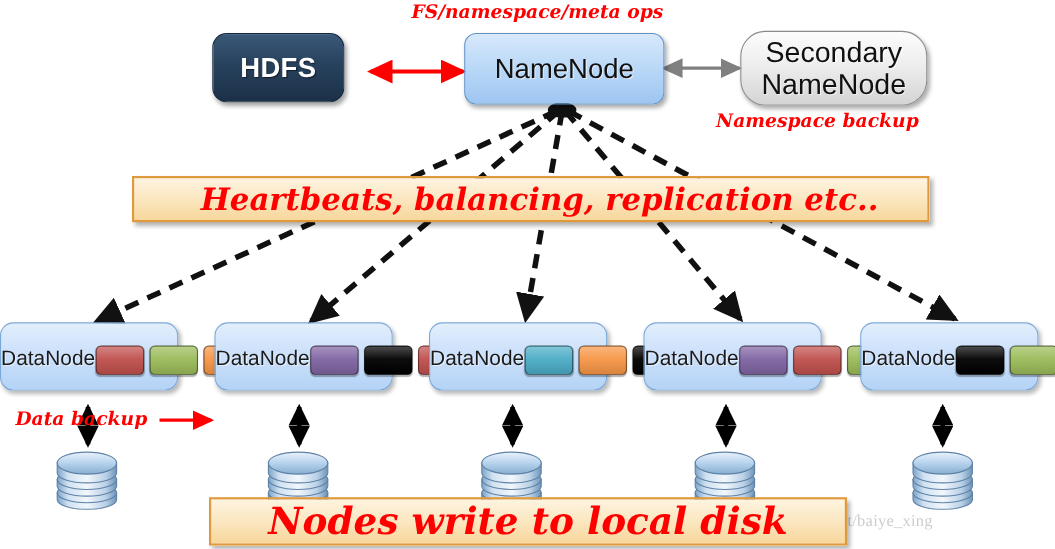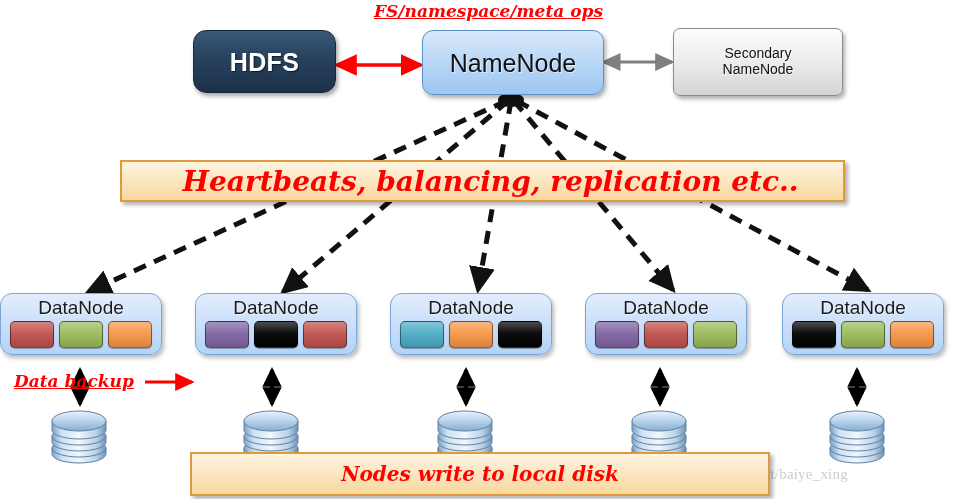--- a/index.html
+++ b/index.html
@@ -53,40 +53,39 @@
     box-shadow: 2px 3px 4px rgba(0,0,0,0.32);
     color: #111111;
     font-size: 25px;
     text-shadow: 1px 1px 0 rgba(255,255,255,0.55);
   }
 
   
   .secondary-box {
     background: linear-gradient(180deg, #fcfcfc 0%, #eeeeee 45%, #d4d4d4 100%);
     border: 1px solid #8a8a8a;
-    border-radius: 7px;
+    border-radius: 23px;
     box-shadow: 2px 3px 4px rgba(0,0,0,0.32);
     color: #111111;
-    font-size: 14px;
+    font-size: 26px;
     text-shadow: 1px 1px 0 rgba(255,255,255,0.6);
   }
 
   
   .datanode-box {
     position: absolute;
     box-sizing: border-box;
     background: linear-gradient(180deg, #e2eefc 0%, #cfe2fb 40%, #b4d3f6 100%);
     border: 1px solid #79a7d8;
     border-radius: 12px;
     box-shadow: 2px 3px 4px rgba(0,0,0,0.28);
     width: 162px;
     height: 62px;
     padding-top: 3px;
     display: flex;
-    flex-direction: column;
     align-items: center;
   }
   .datanode-label {
     font-size: 19px;
     color: #1a1a1a;
     line-height: 1.0;
     text-shadow: 1px 1px 0 rgba(255,255,255,0.55);
     margin-top: 1px;
   }
   .blocks {
@@ -120,21 +119,20 @@
 
   
   .red-label {
     position: absolute;
     color: #ff0000;
     font-family: "DejaVu Serif", serif;
     font-style: italic;
     font-weight: bold;
     white-space: nowrap;
     user-select: none;
-    text-decoration: underline;
   }
 
   
   .disk {
     position: absolute;
     width: 62px;
     height: 62px;
   }
 
   
@@ -212,35 +210,36 @@
       <line x1="466" y1="370" x2="466" y2="404" marker-end="url(#arrBlk2)" marker-start="url(#arrBlk2Start)"></line>
       <line x1="660" y1="370" x2="660" y2="404" marker-end="url(#arrBlk2)" marker-start="url(#arrBlk2Start)"></line>
       <line x1="857" y1="370" x2="857" y2="404" marker-end="url(#arrBlk2)" marker-start="url(#arrBlk2Start)"></line>
     </g>
 
     <g>
       <line x1="145" y1="382" x2="192" y2="382" stroke="#ff0000" stroke-width="3" marker-end="url(#arrRed)"></line>
     </g>
   </svg>
 
-  <div class="node client-box" style="left:193px; top:30px; width:143px; height:63px;">
+  <div class="node client-box" style="left:193px; top:30px; width:120px; height:63px;">
     <div>HDFS</div>
   </div>
 
   <div class="node namenode-box" style="left:422px; top:30px; width:182px; height:65px;">
     <div>NameNode</div>
   </div>
 
   <div class="node secondary-box" style="left:673px; top:28px; width:170px; height:68px;">
     <div>Secondary</div>
     <div>NameNode</div>
   </div>
 
   <div class="red-label" style="left:374px; top:1px; font-size:17px;">FS/namespace/meta ops</div>
 
+  <div class="red-label" style="left:651px; top:100px; font-size:17px;">Namespace backup</div>
 
   <div class="red-label" style="left:14px; top:371px; font-size:17px;">Data backup</div>
 
   <div class="banner" style="left:120px; top:160px; width:725px; height:42px; font-size:28px;padding-left:16px;">
     <span>Heartbeats, balancing, replication etc..</span>
   </div>
 
   <div class="datanode-box" style="left:0px; top:293px;">
     <div class="datanode-label">DataNode</div>
     <div class="blocks">
@@ -350,17 +349,17 @@
       <ellipse cx="31" cy="40" rx="27" ry="9" fill="url(#dBody)" stroke="#5f82a6" stroke-width="1"></ellipse>
       <path d="M4,34 a27,9 0 0 0 54,0 v-6 h-54 z" fill="url(#dBody)" stroke="#5f82a6" stroke-width="1"></path>
       <ellipse cx="31" cy="28" rx="27" ry="9" fill="url(#dBody)" stroke="#5f82a6" stroke-width="1"></ellipse>
       <path d="M4,22 a27,9 0 0 0 54,0 v-9 h-54 z" fill="url(#dBody)" stroke="#5f82a6" stroke-width="1"></path>
       <ellipse cx="31" cy="13" rx="27" ry="10" fill="url(#dTop)" stroke="#5f82a6" stroke-width="1"></ellipse>
     </g>
   </svg>
 
   <div class="watermark" style="left:655px; top:466px;">http://blog.csdn.net/baiye_xing</div>
 
-  <div class="banner" style="left:190px; top:452px; width:580px; height:44px; font-size:20px;">
+  <div class="banner" style="left:190px; top:452px; width:580px; height:44px; font-size:34px;">
     <span>Nodes write to local disk</span>
   </div>
 
 </div>
 
 </body></html>

